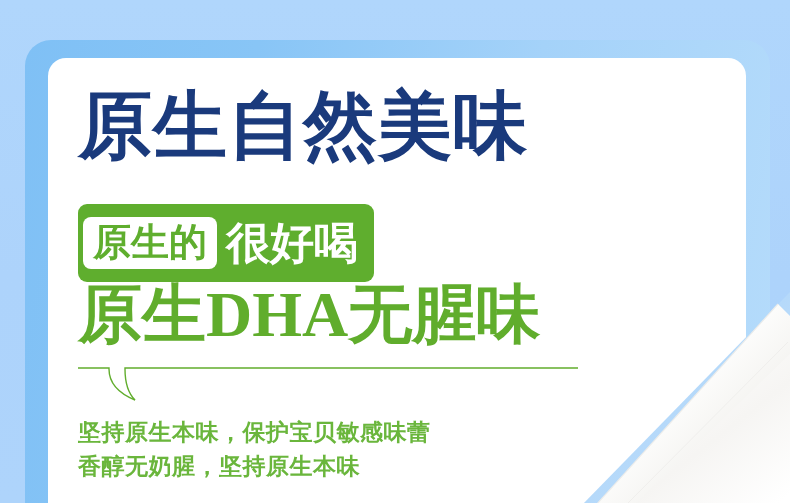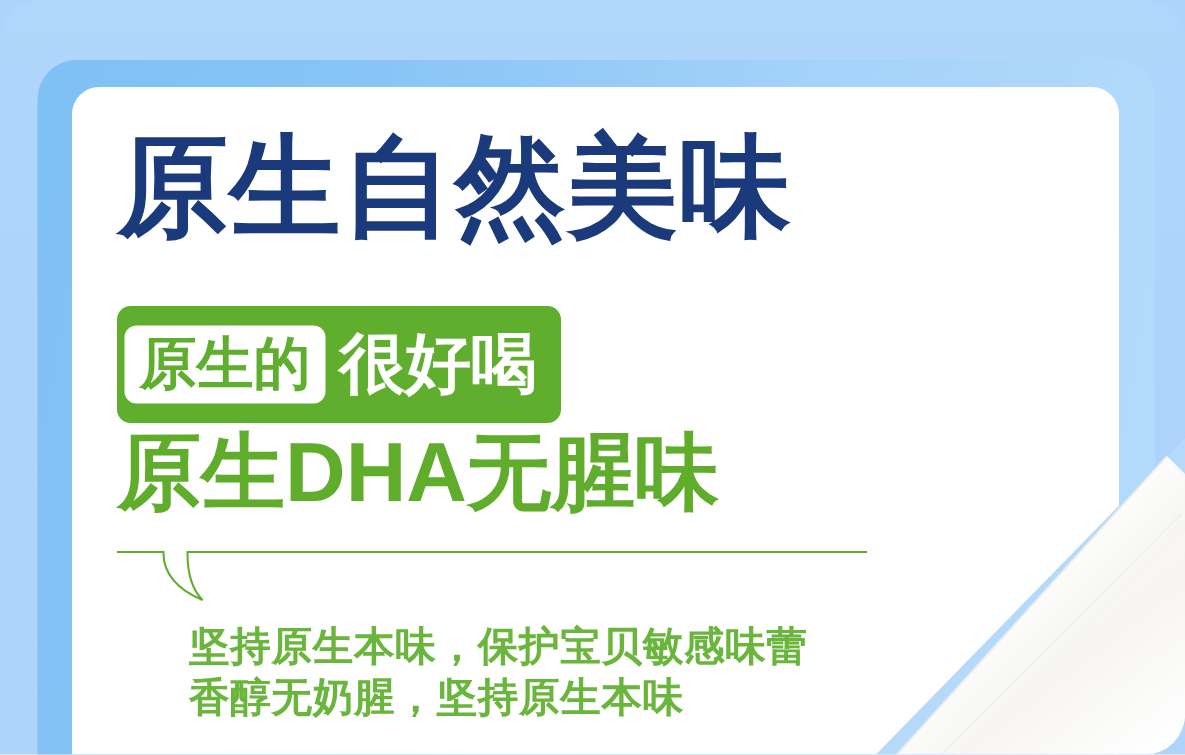--- a/index.html
+++ b/index.html
@@ -15,21 +15,20 @@
     background: #aed4fb;
     position: relative;
   }
 
   
   #page-root {
     position: absolute;
     inset: 0;
     background: linear-gradient(180deg, #b0d6fc 0%, #add3fb 55%, #aed4fb 100%);
     overflow: hidden;
-    border-radius: 27px;
   }
 
   
   .blue-card {
     position: absolute;
     left: 25px;
     top: 40px;
     width: 745px;
     height: 520px;
     border-radius: 26px 26px 0 0;
@@ -104,51 +103,50 @@
     white-space: nowrap;
     padding-right: 4px;
     font-family: "DejaVu Sans", "Liberation Sans", sans-serif;
   }
 
   
   .subhead {
     position: absolute;
     left: 0;
     top: 286px;
-    font-size: 56px;
+    font-size: 64px;
     line-height: 58px;
     font-weight: 700;
     color: #60ad2c;
     letter-spacing: 0px;
     white-space: nowrap;
-    font-family: Liberation Sans, sans-serif;
+    font-family: Liberation Serif, serif;
   }
 
   
   .divider {
     position: absolute;
     left: 0;
     top: 362px;
     width: 500px;
     height: 44px;
   }
 
   
   .tagline {
     position: absolute;
     left: 0;
     top: 415px;
-    font-size: 27px;
+    font-size: 23px;
     line-height: 34px;
     font-weight: 700;
     color: #6ab63c;
     letter-spacing: 0.5px;
     white-space: nowrap;
     font-family: "DejaVu Sans", "Liberation Sans", sans-serif;
-    margin-left: 48px;
   }
 
   
   .page-curl {
     position: absolute;
     right: -2px;
     bottom: -2px;
     width: 210px;
     height: 215px;
     pointer-events: none;

